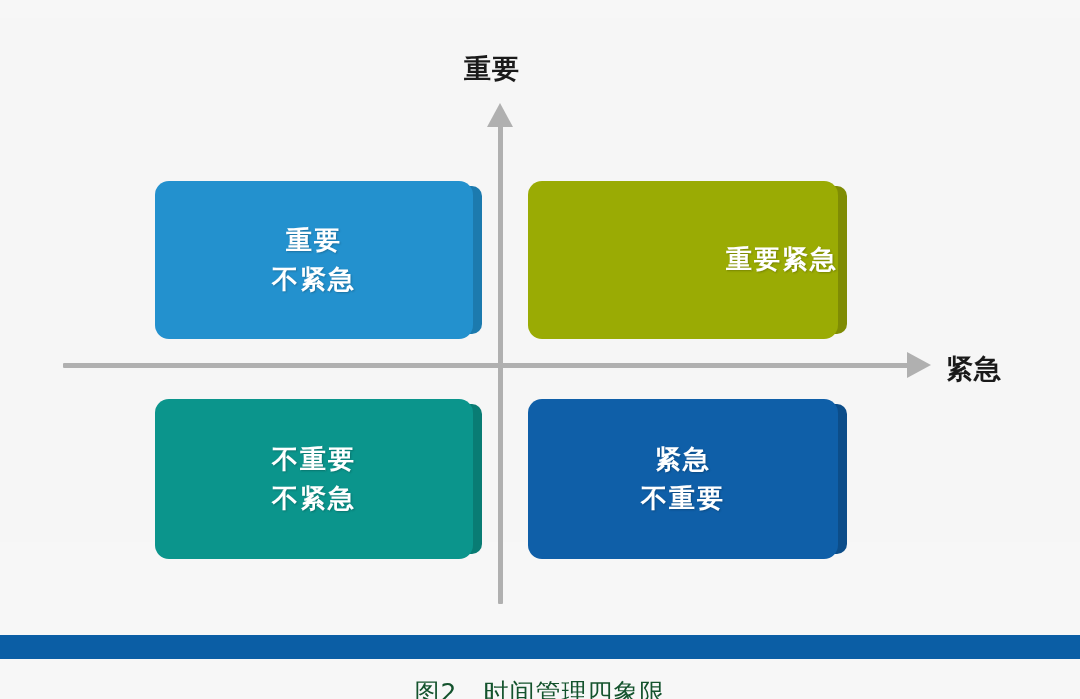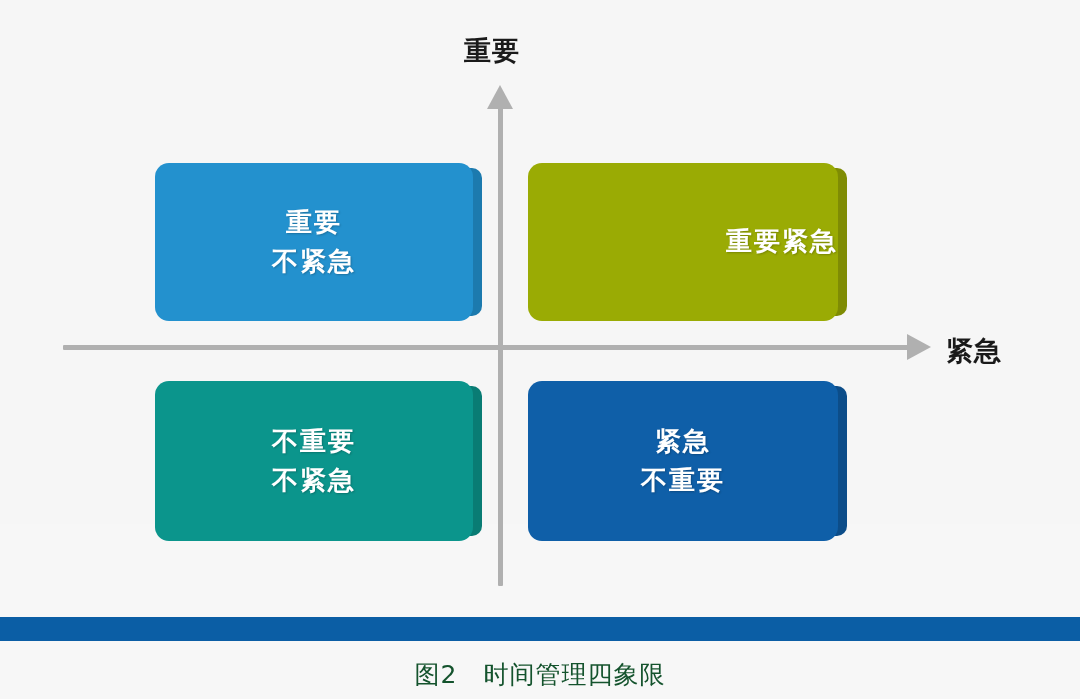--- a/index.html
+++ b/index.html
@@ -11,21 +11,21 @@
     height: 699px;
     background: #f7f7f7;
     font-family: "Liberation Sans", "DejaVu Sans", sans-serif;
     overflow: hidden;
     position: relative;
   }
 
   #canvas {
     position: absolute;
     left: 0;
-    top: 0;
+    top: 18px;
     width: 1080px;
     height: 524px;
     background: #f6f6f6;
   }
 
   
   .axis-h-line {
     position: absolute;
     left: 63px;
     top: 345px;

